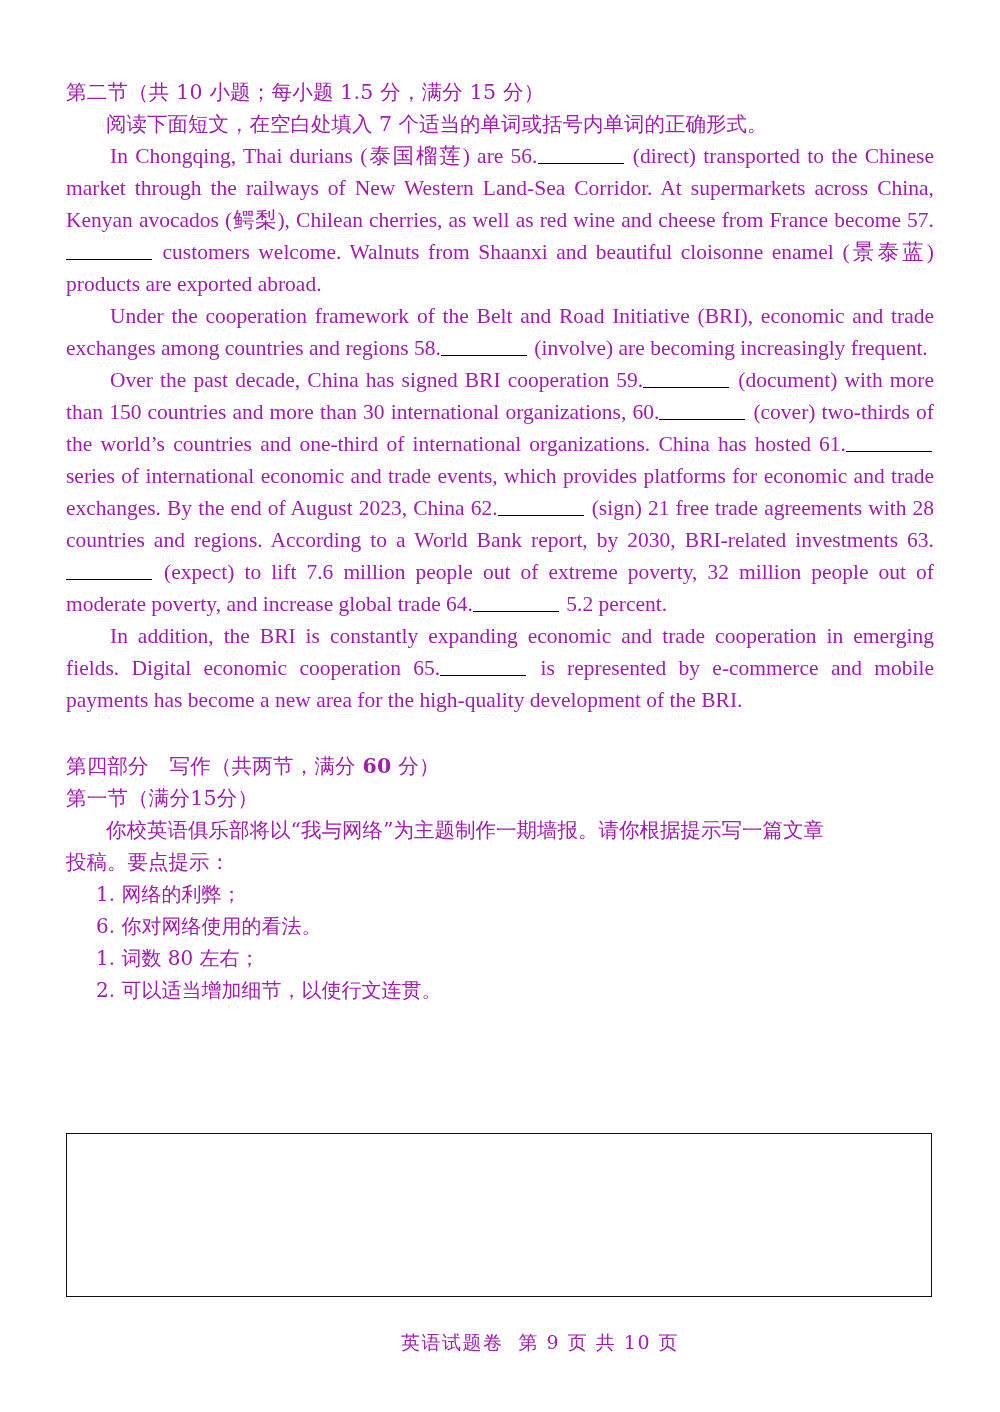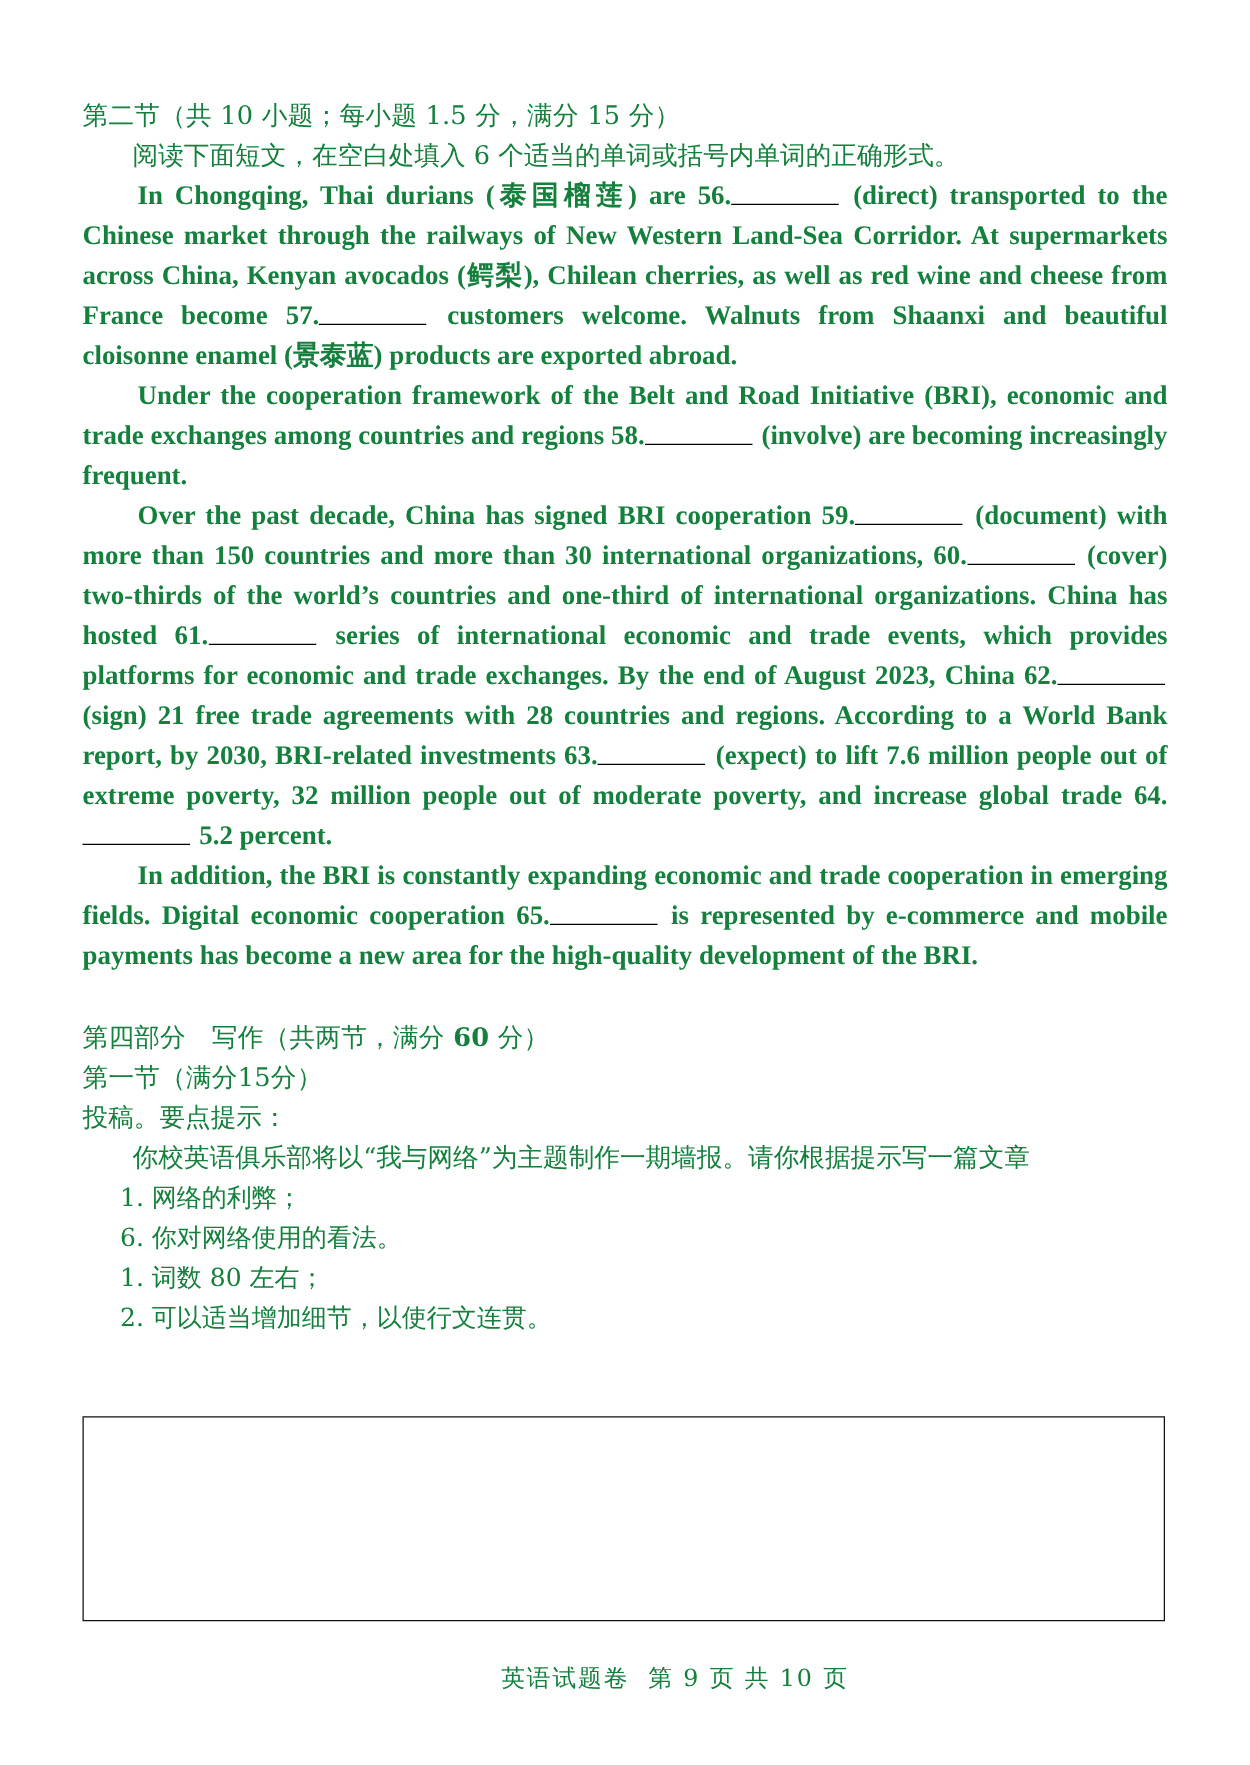--- a/index.html
+++ b/index.html
@@ -6,21 +6,21 @@
     margin: 0;
     padding: 0;
     background: #ffffff;
   }
   .page {
     position: relative;
     width: 1000px;
     height: 1412px;
     background: #ffffff;
     font-family: "Liberation Serif", "DejaVu Serif", serif;
-    color: #15803d;
+    color: #a21caf;
     overflow: hidden;
   }
   .content {
     position: absolute;
     left: 66px;
     top: 76px;
     width: 868px;
   }
   
   .cn-head {
@@ -49,21 +49,20 @@
 
   
   .para {
     font-size: 21.5px;
     line-height: 32px;
     text-align: justify;
     text-align-last: left;
     text-justify: inter-word;
     text-indent: 44px;
     margin: 0;
-    font-weight: bold;
   }
 
   .blank {
     display: inline-block;
     border-bottom: 1px solid #000;
     width: 86px;
     height: 16px;
     vertical-align: -1px;
     margin: 0 2px 0 0;
   }
@@ -97,37 +96,37 @@
 </style>
 </head>
 <body>
 
 <div class="page">
 
   <div class="content">
 
     <div class="cn-head">第二节（共 10 小题；每小题 1.5 分，满分 15 分）</div>
 
-    <div class="cn-line cn-indent">阅读下面短文，在空白处填入 6 个适当的单词或括号内单词的正确形式。</div>
+    <div class="cn-line cn-indent">阅读下面短文，在空白处填入 7 个适当的单词或括号内单词的正确形式。</div>
 
     <div id="english-paragraphs">
         <div class="para"><span>In Chongqing, Thai durians (泰国榴莲) are 56.</span><span class="blank"></span><span> (direct) transported to the Chinese market through the railways of New Western Land-Sea Corridor. At supermarkets across China, Kenyan avocados (鳄梨), Chilean cherries, as well as red wine and cheese from France become 57.</span><span class="blank"></span><span> customers welcome. Walnuts from Shaanxi and beautiful cloisonne enamel (景泰蓝) products are exported abroad.</span></div>
         <div class="para"><span>Under the cooperation framework of the Belt and Road Initiative (BRI), economic and trade exchanges among countries and regions 58.</span><span class="blank"></span><span> (involve) are becoming increasingly frequent.</span></div>
         <div class="para"><span>Over the past decade, China has signed BRI cooperation 59.</span><span class="blank"></span><span> (document) with more than 150 countries and more than 30 international organizations, 60.</span><span class="blank"></span><span> (cover) two-thirds of the world’s countries and one-third of international organizations. China has hosted 61.</span><span class="blank"></span><span> series of international economic and trade events, which provides platforms for economic and trade exchanges. By the end of August 2023, China 62.</span><span class="blank"></span><span> (sign) 21 free trade agreements with 28 countries and regions. According to a World Bank report, by 2030, BRI-related investments 63.</span><span class="blank"></span><span> (expect) to lift 7.6 million people out of extreme poverty, 32 million people out of moderate poverty, and increase global trade 64.</span><span class="blank"></span><span> 5.2 percent.</span></div>
         <div class="para"><span>In addition, the BRI is constantly expanding economic and trade cooperation in emerging fields. Digital economic cooperation 65.</span><span class="blank"></span><span> is represented by e-commerce and mobile payments has become a new area for the high-quality development of the BRI.</span></div>
       </div>
 
     <div class="gap-lg"></div>
 
     <div class="cn-head"><span>第四部分　写作（共两节，满分 </span><span class="bold">60</span><span> 分）</span></div>
 
     <div class="cn-head">第一节（满分15分）</div>
 
+    <div class="cn-line cn-indent">你校英语俱乐部将以“我与网络”为主题制作一期墙报。请你根据提示写一篇文章</div>
     <div class="cn-line">投稿。要点提示：</div>
-    <div class="cn-line cn-indent">你校英语俱乐部将以“我与网络”为主题制作一期墙报。请你根据提示写一篇文章</div>
 
     <div class="cn-list">1. 网络的利弊；</div>
     <div class="cn-list">6. 你对网络使用的看法。</div>
 
 
     <div class="cn-list">1. 词数 80 左右；</div>
     <div class="cn-list">2. 可以适当增加细节，以使行文连贯。</div>
 
   </div>
 

